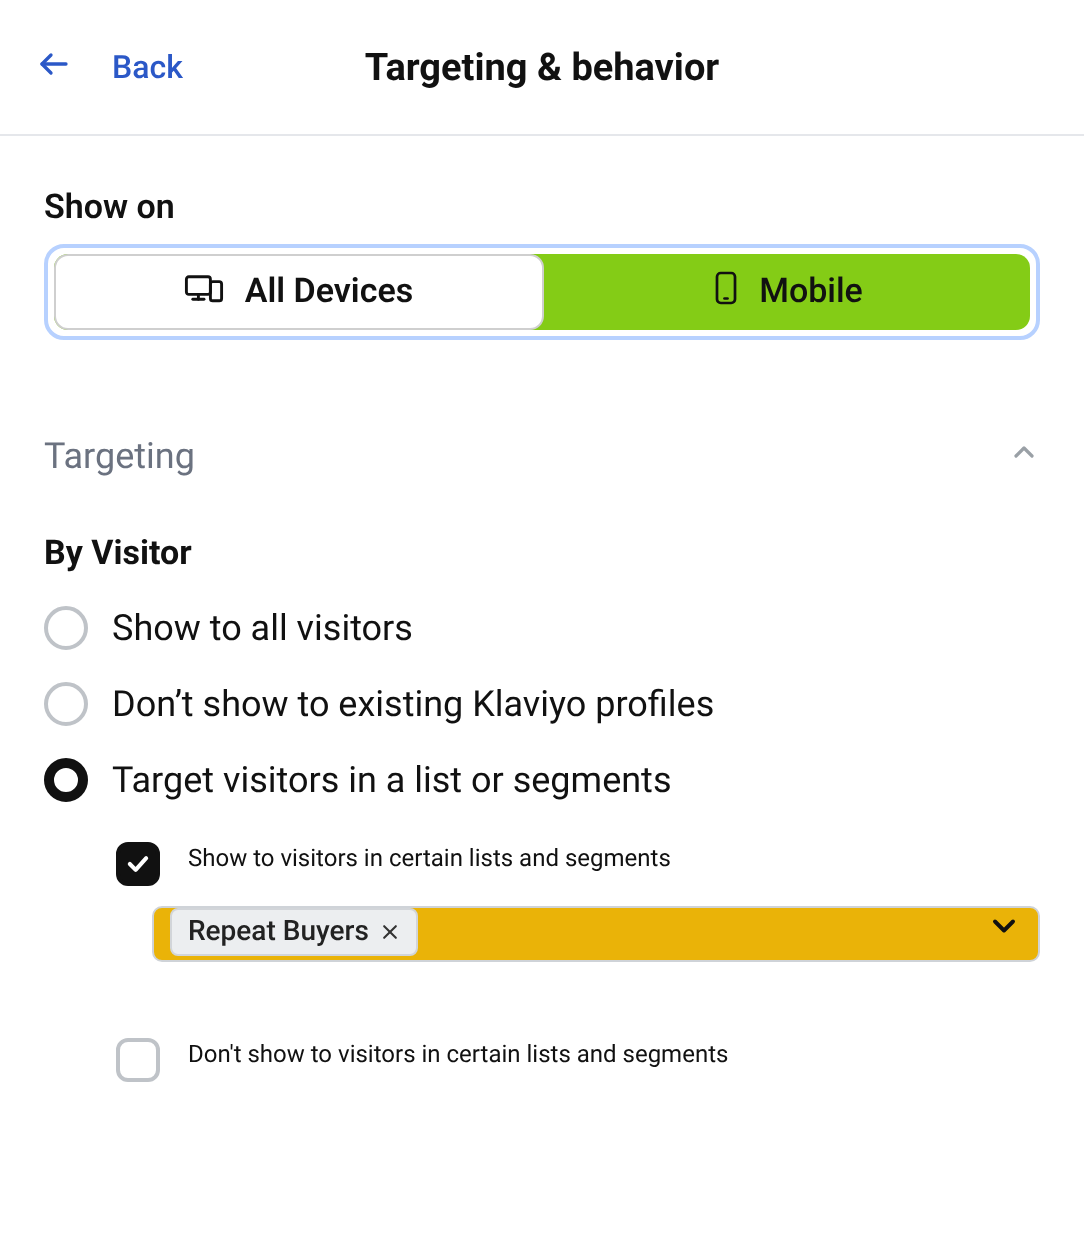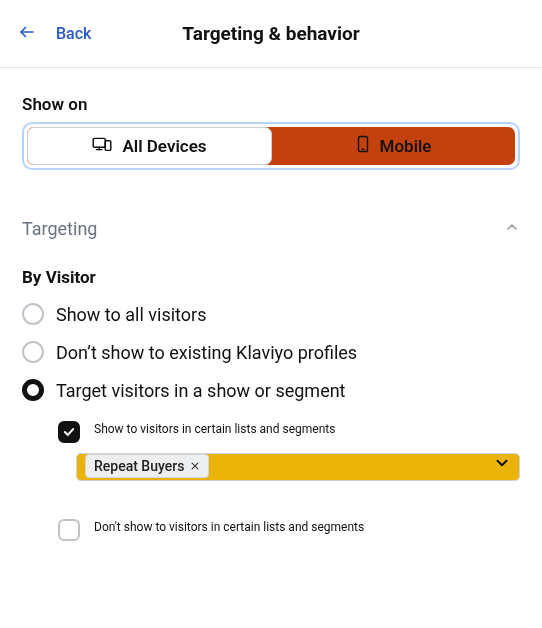--- a/index.html
+++ b/index.html
@@ -44,21 +44,21 @@
     margin: 6px 0 8px 0;
   }
 
   .seg-outer {
     border: 2px solid #b7d1ff;
     border-radius: 10px;
     padding: 3px;
   }
   .seg {
     display: flex;
-    background: #c2410c;
+    background: #84cc16;
     border-radius: 7px;
     height: 38px;
   }
   .seg-item {
     flex: 1;
     display: flex;
     align-items: center;
     justify-content: center;
     gap: 10px;
     font-size: 17px;
@@ -236,21 +236,21 @@
   <div class="radio-row">
     <span class="radio"></span>
     <span class="radio-label">Show to all visitors</span>
   </div>
   <div class="radio-row">
     <span class="radio"></span>
     <span class="radio-label">Don’t show to existing Klaviyo profiles</span>
   </div>
   <div class="radio-row">
     <span class="radio selected"></span>
-    <span class="radio-label">Target visitors in a show or segment</span>
+    <span class="radio-label">Target visitors in a list or segments</span>
   </div>
 
   <div class="nested">
     <div class="check-row">
       <span class="checkbox checked">
         <svg width="14" height="14" viewBox="0 0 24 24" fill="none" stroke="#fff" stroke-width="3.5" stroke-linecap="round" stroke-linejoin="round">
             <polyline points="5 12 10 17 19 7"></polyline>
           </svg>
       </span>
       <span class="check-label">Show to visitors in certain lists and segments</span>

